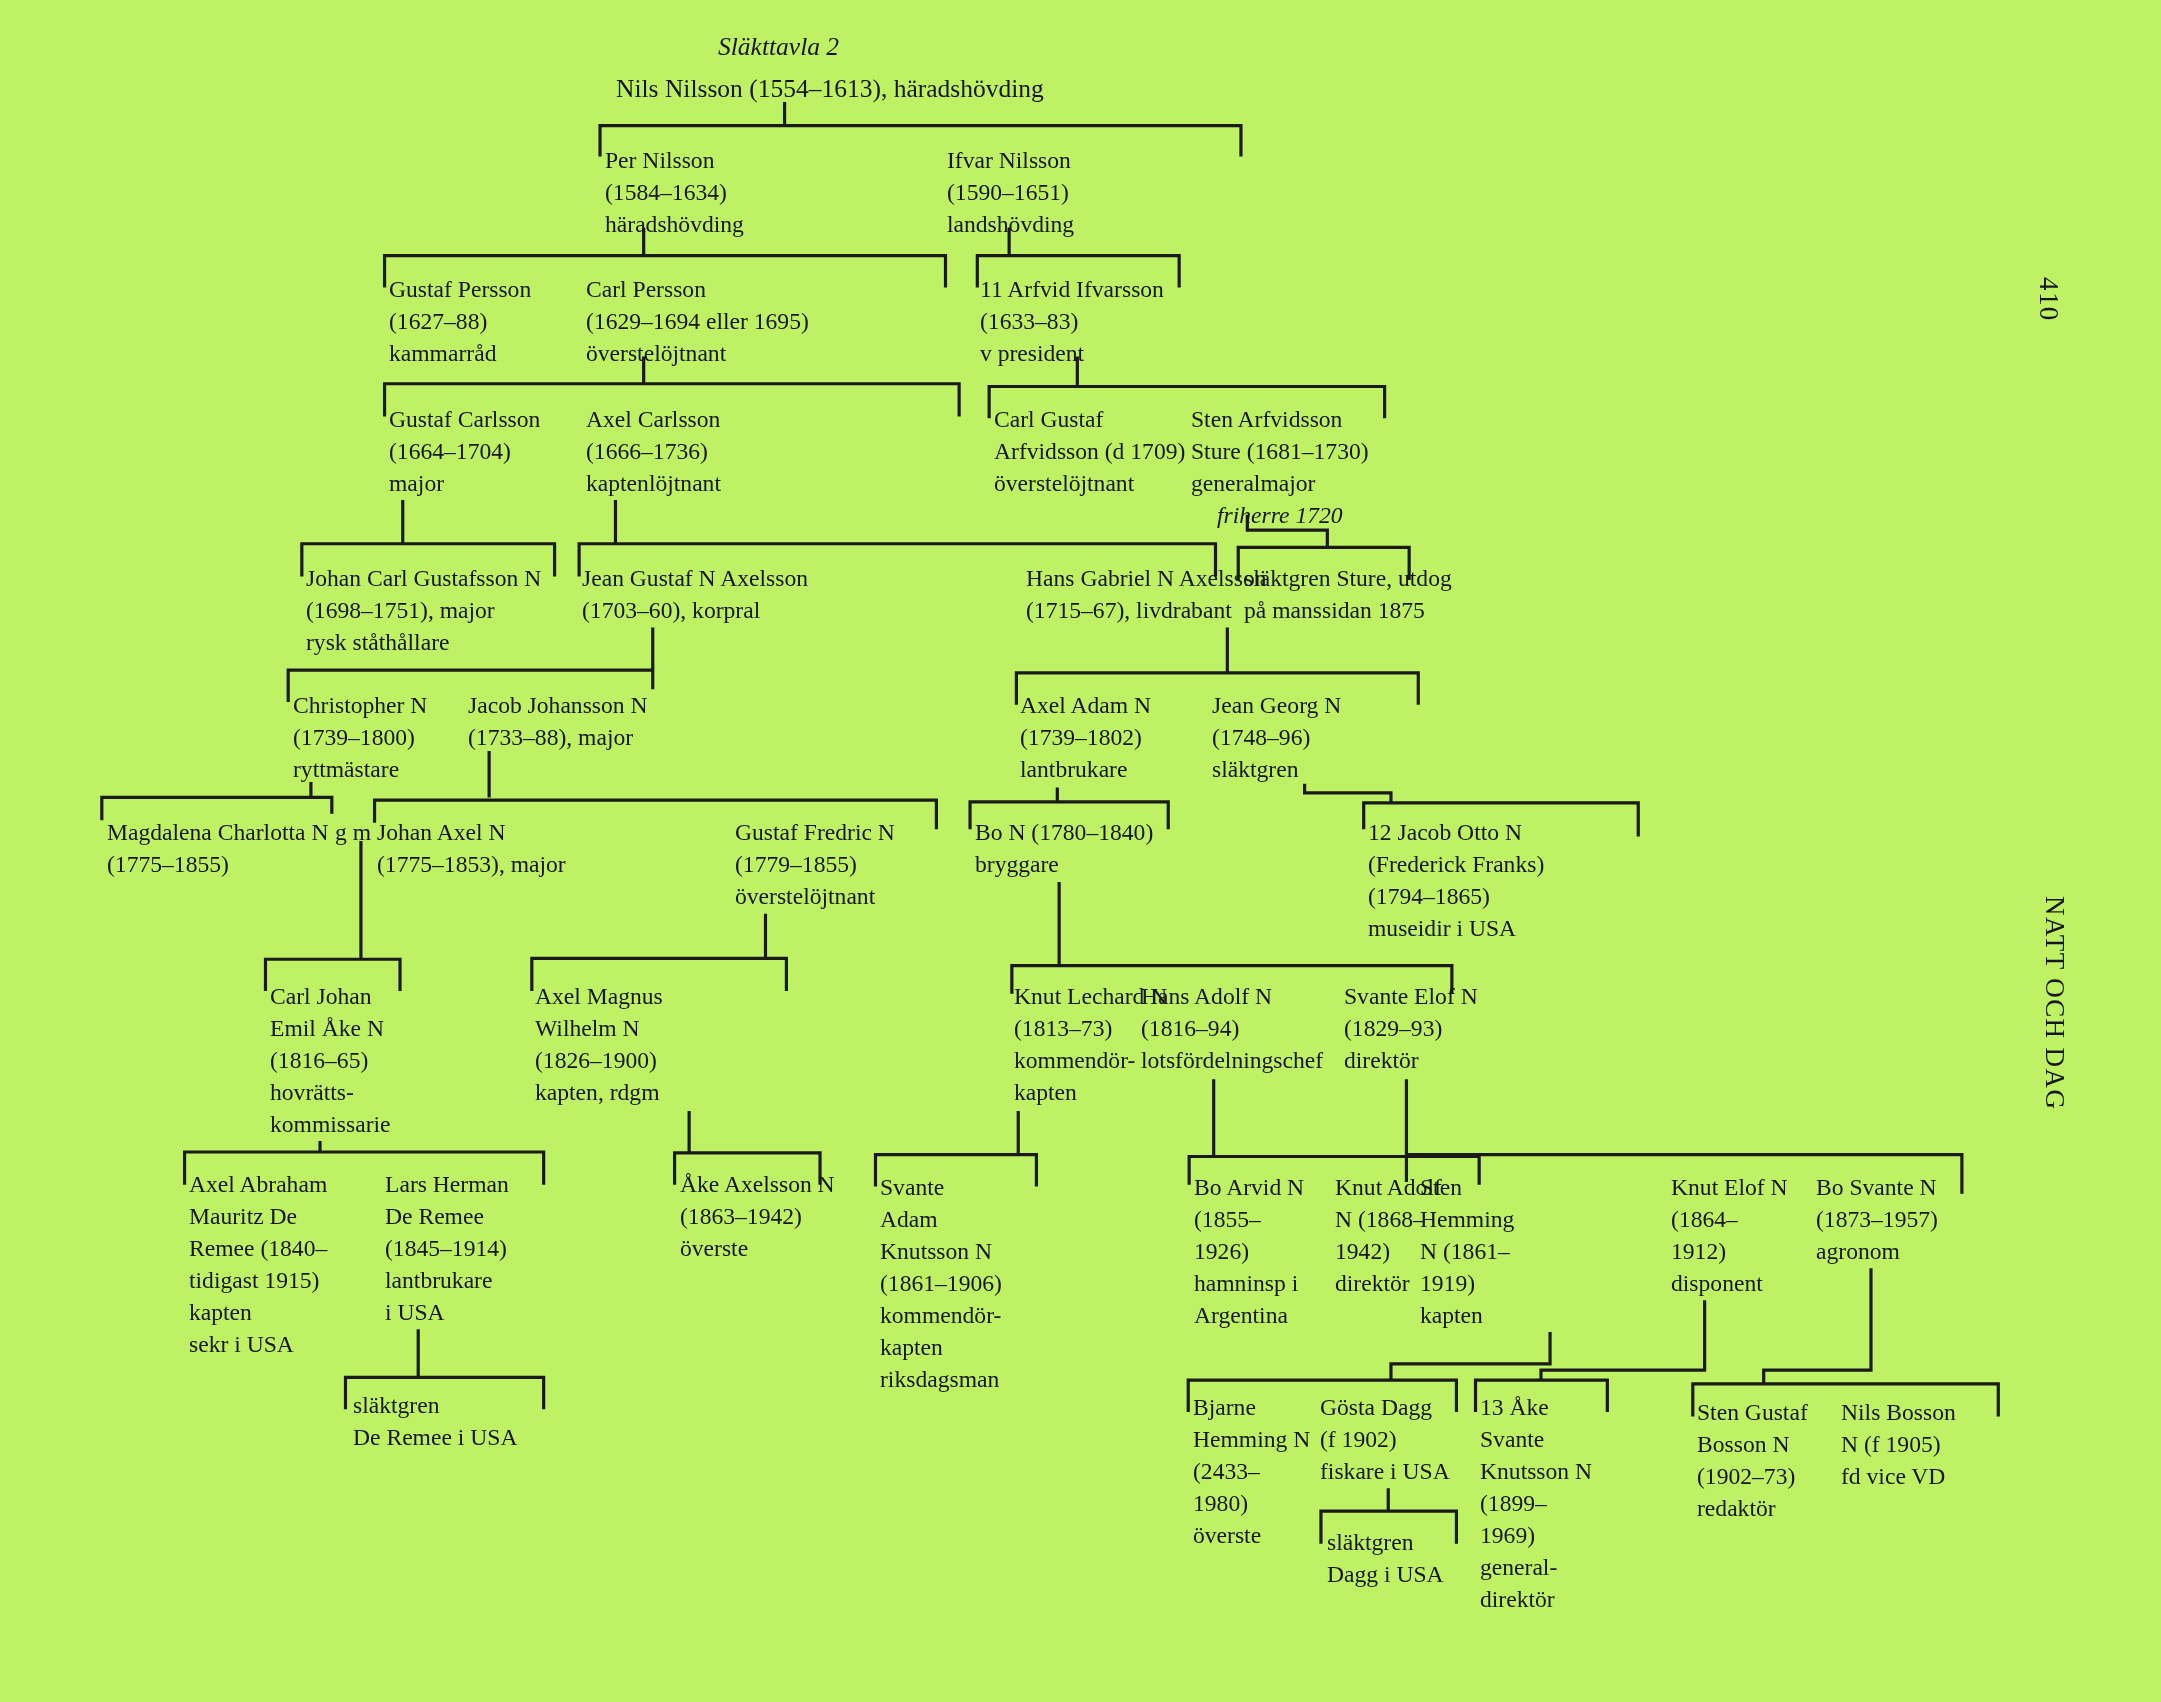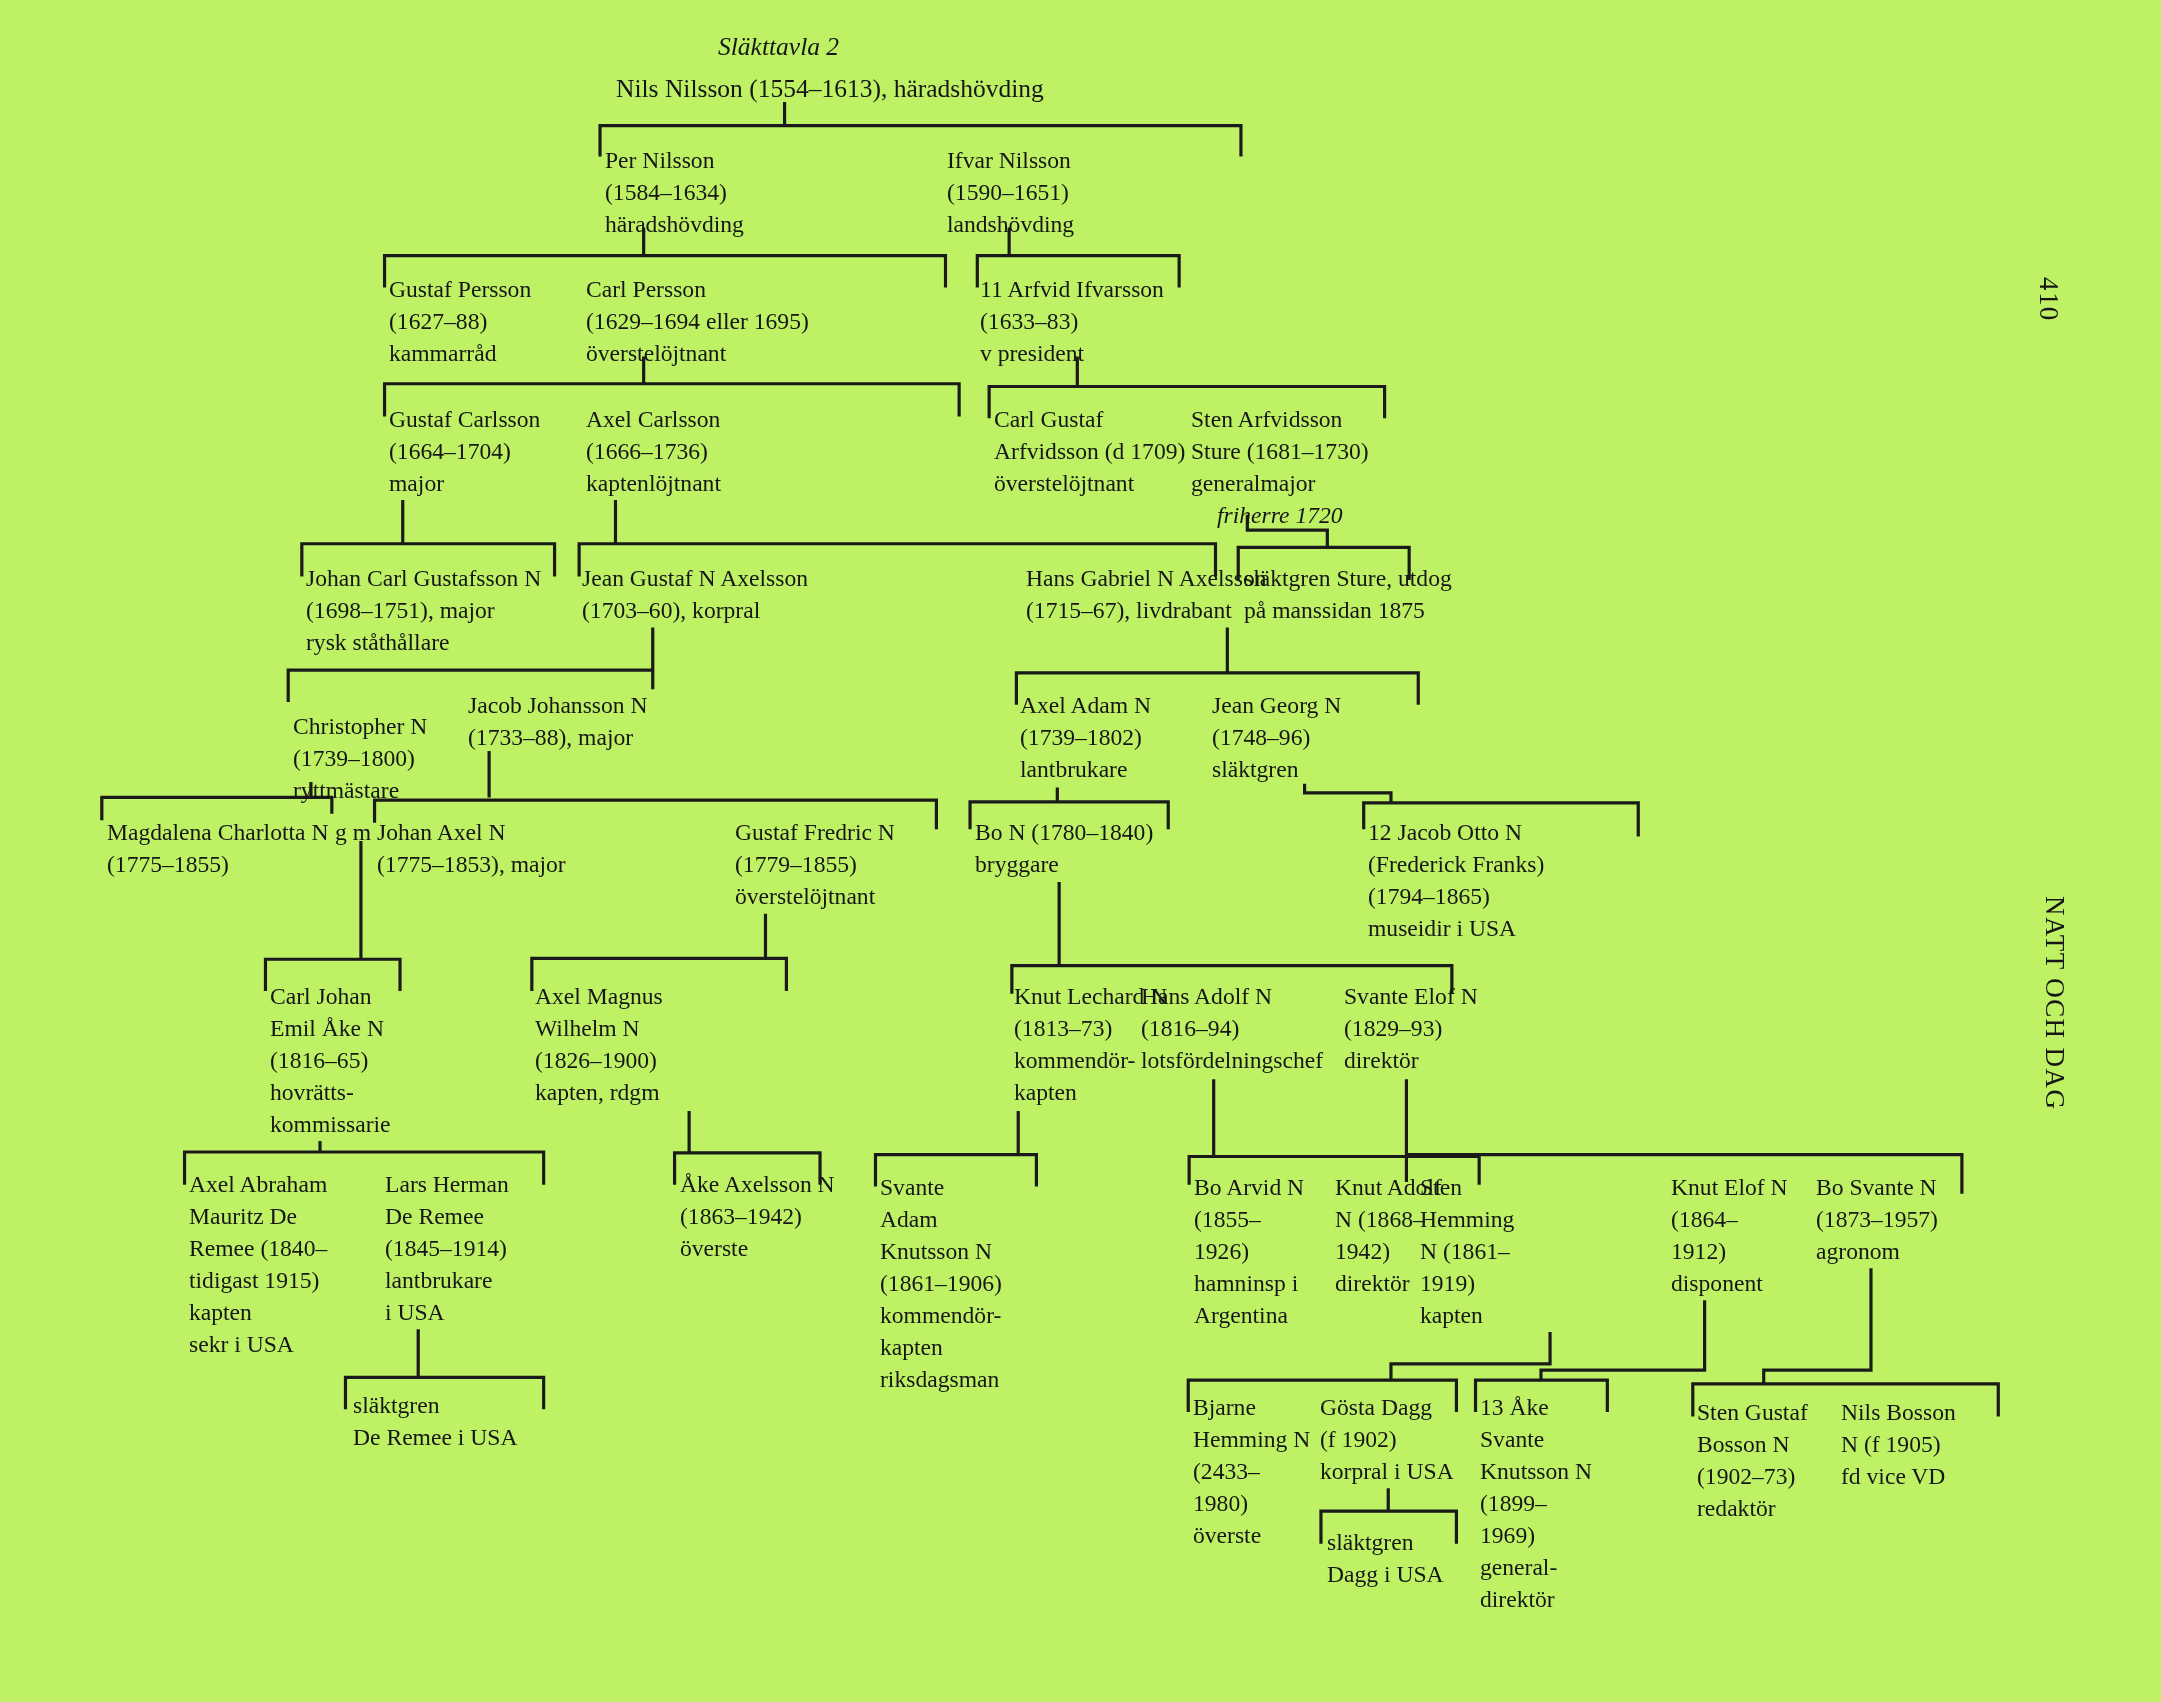--- a/index.html
+++ b/index.html
@@ -156,21 +156,21 @@
     </div>
   <div class="node" style="left:1026px;top:562px">
       <div class="tl">Hans Gabriel N Axelsson</div>
       <div class="tl">(1715–67), livdrabant</div>
     </div>
   <div class="node" style="left:1244px;top:562px">
       <div class="tl">släktgren Sture, utdog</div>
       <div class="tl">på manssidan 1875</div>
     </div>
 
-  <div class="node" style="left:293px;top:710px">
+  <div class="node" style="left:293px;top:689px">
       <div class="tl">Christopher N</div>
       <div class="tl">(1739–1800)</div>
       <div class="tl">ryttmästare</div>
     </div>
   <div class="node" style="left:468px;top:689px">
       <div class="tl">Jacob Johansson N</div>
       <div class="tl">(1733–88), major</div>
     </div>
   <div class="node" style="left:1020px;top:689px">
       <div class="tl">Axel Adam N</div>
@@ -309,21 +309,21 @@
   <div class="node" style="left:1193px;top:1391px">
       <div class="tl">Bjarne</div>
       <div class="tl">Hemming N</div>
       <div class="tl">(2433–</div>
       <div class="tl">1980)</div>
       <div class="tl">överste</div>
     </div>
   <div class="node" style="left:1320px;top:1391px">
       <div class="tl">Gösta Dagg</div>
       <div class="tl">(f 1902)</div>
-      <div class="tl">korpral i USA</div>
+      <div class="tl">fiskare i USA</div>
     </div>
   <div class="node" style="left:1480px;top:1391px">
       <div class="tl">13 Åke</div>
       <div class="tl">Svante</div>
       <div class="tl">Knutsson N</div>
       <div class="tl">(1899–</div>
       <div class="tl">1969)</div>
       <div class="tl">general-</div>
       <div class="tl">direktör</div>
     </div>

